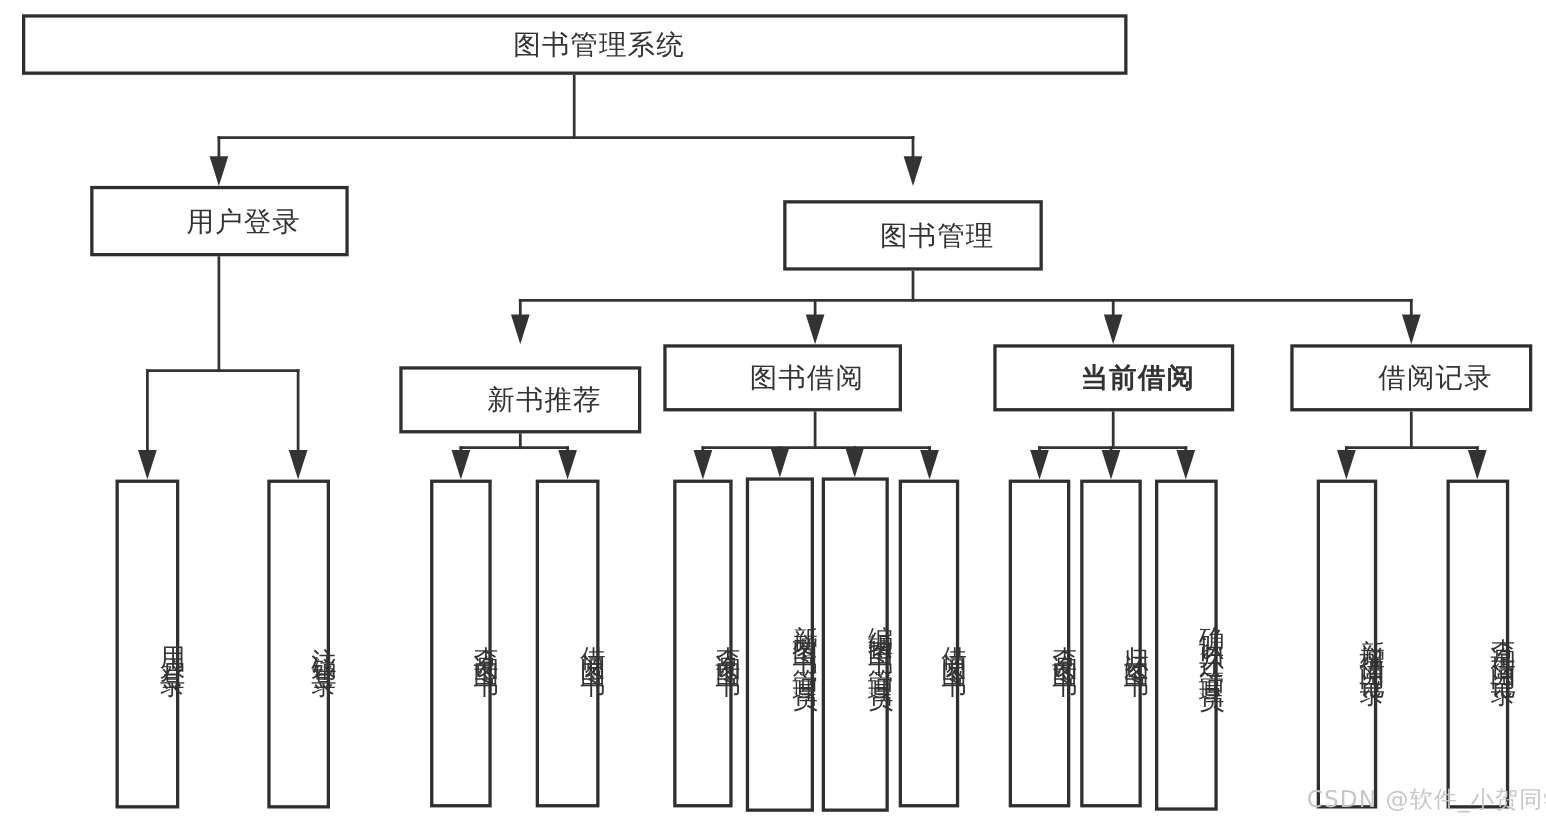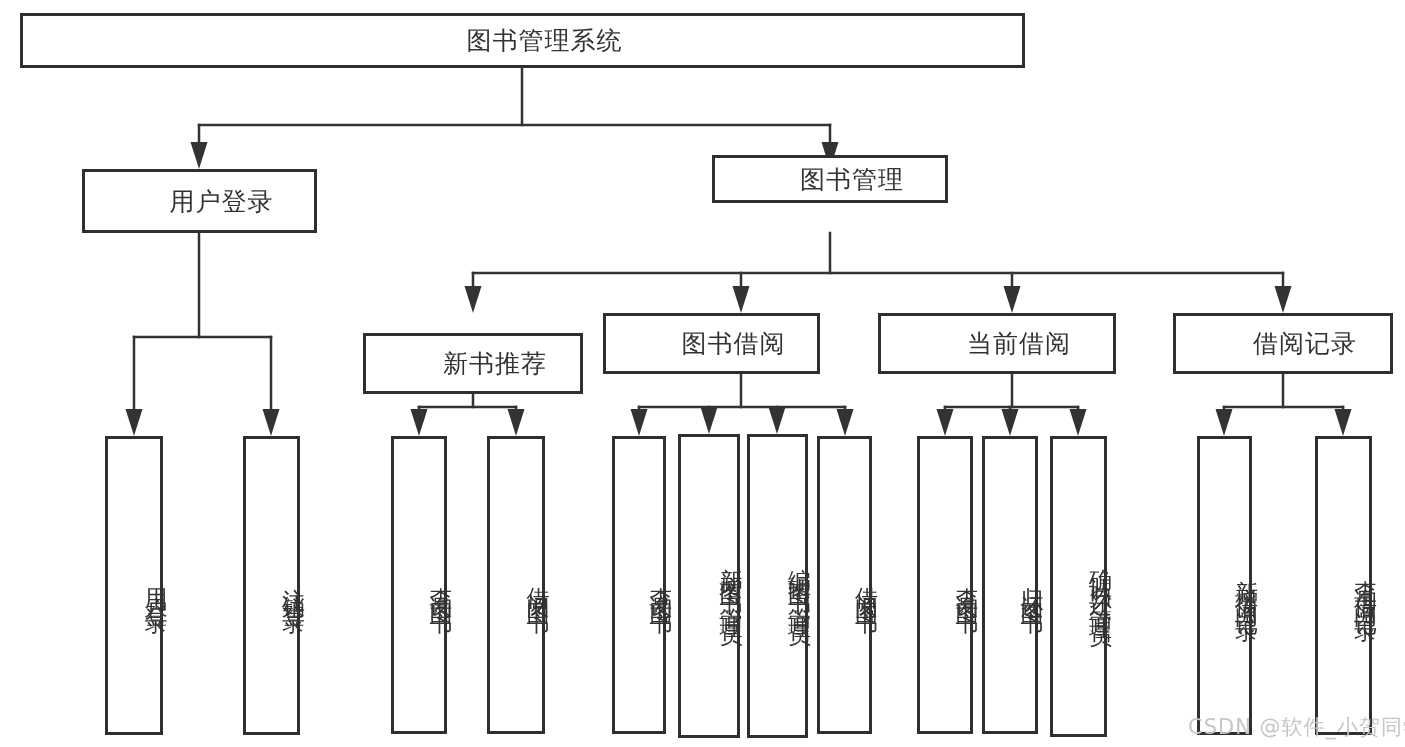--- a/index.html
+++ b/index.html
@@ -112,30 +112,30 @@
         <polygon points="1334.5,409 1351.5,409 1343,436" fill="#333333"></polygon>
       </g>
     </svg>
   <div class="watermark" style="left: 1188px; top: 713px;">CSDN @软件_小贺同学</div>
 <div class="node horizontal" style="left: 20px; top: 13px; width: 1005px; height: 55px;">
       <span class="lbl">图书管理系统</span>
     </div>
     <div class="node horizontal" style="left: 82px; top: 169px; width: 235px; height: 64px;">
       <span class="lbl">用户登录</span>
     </div>
-    <div class="node horizontal" style="left: 712px; top: 155px; width: 236px; height: 48px;">
+    <div class="node horizontal" style="left: 712px; top: 182px; width: 236px; height: 64px;">
       <span class="lbl">图书管理</span>
     </div>
     <div class="node horizontal" style="left: 363px; top: 313px; width: 220px; height: 61px; margin-top: 20px;">
       <span class="lbl">新书推荐</span>
     </div>
     <div class="node horizontal" style="left: 603px; top: 313px; width: 217px; height: 61px;">
       <span class="lbl">图书借阅</span>
     </div>
-    <div class="node horizontal" style="left: 878px; top: 313px; width: 238px; height: 61px;">
+    <div class="node horizontal" style="left: 903px; top: 313px; width: 219px; height: 61px; font-weight: bold;">
       <span class="lbl">当前借阅</span>
     </div>
     <div class="node horizontal" style="left: 1173px; top: 313px; width: 220px; height: 61px;">
       <span class="lbl">借阅记录</span>
     </div>
     <div class="node vertical" style="left: 105px; top: 436px; width: 58px; height: 299px;">
       <span class="lbl">用户登录</span>
     </div>
     <div class="node vertical" style="left: 243px; top: 436px; width: 57px; height: 299px;">
       <span class="lbl">注销登录</span>

